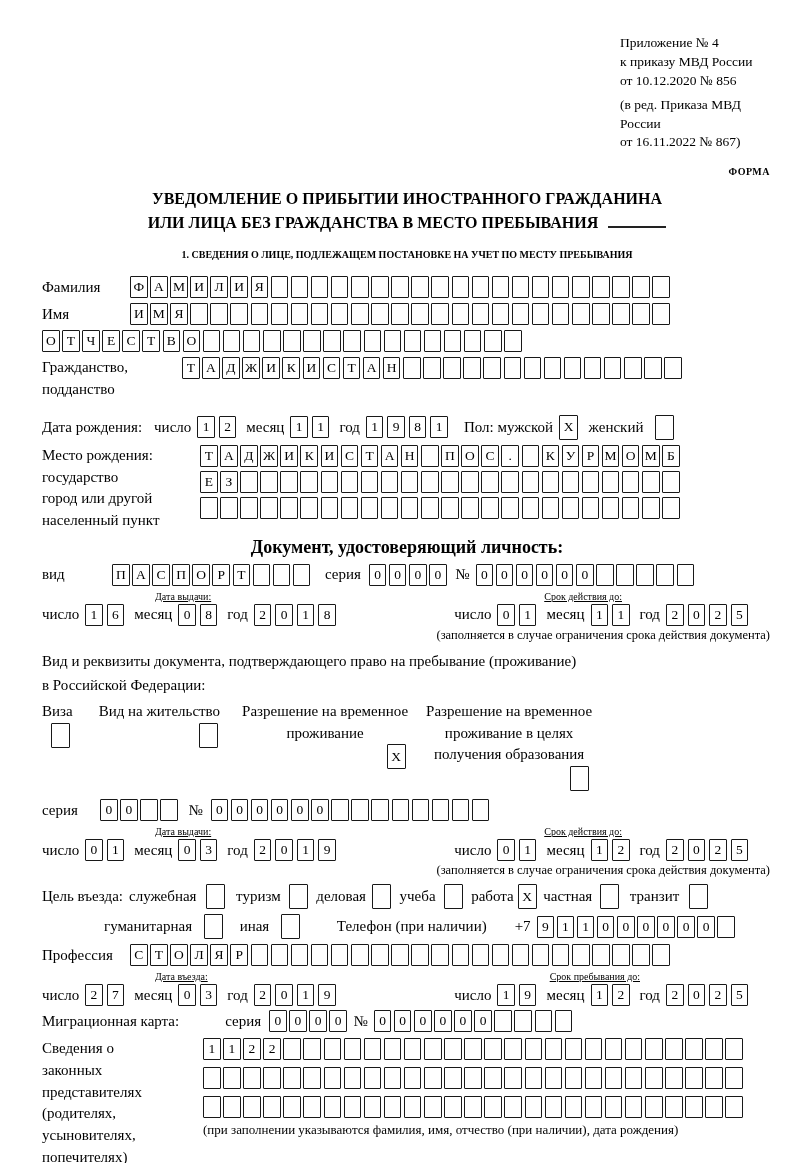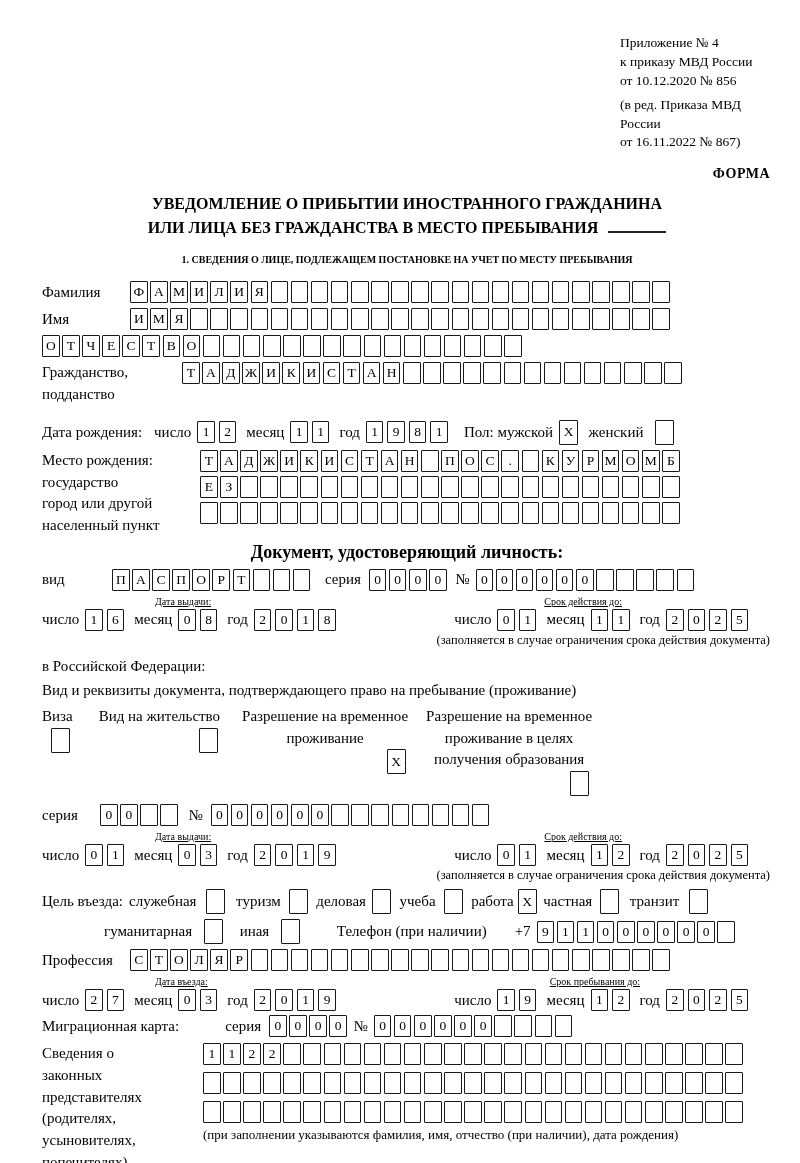--- a/index.html
+++ b/index.html
@@ -23,21 +23,21 @@
   }
   .chk .cell { width:19px; height:25px; }
 
   .row { display:flex; align-items:center; margin-bottom:5px; }
   .row.top { align-items:flex-start; }
   .lbl { flex:0 0 auto; }
   .lblblock { flex:0 0 auto; line-height:1.45; }
 
   .hdr-right { margin-left:578px; font-size:13.5px; line-height:1.4; }
   .hdr-right .gap { height:5px; }
-  .forma { text-align:right; font-weight:bold; font-size:14px; margin:14px 2px 10px 0; letter-spacing:.5px; }
+  .forma { text-align:right; font-weight:bold; font-size:10px; margin:14px 2px 10px 0; letter-spacing:.5px; }
 
   .title { text-align:center; font-weight:bold; font-size:16px; line-height:1.5; margin-bottom:14px; }
   .title .uline { display:inline-block; width:58px; border-bottom:2px solid #222; height:14px; margin-left:10px; }
 
   .sec-heading { text-align:center; font-weight:bold; font-size:10px; margin-bottom:16px; }
 
   .doc-heading { text-align:center; font-weight:bold; font-size:18px; margin:2px 0 6px 0; }
 
   .datehdr { display:flex; font-size:10px; margin-bottom:2px;text-decoration:underline; }
   .datehdr .h1 { margin-left:113px; }
@@ -405,22 +405,22 @@
           <span class="cell">2</span>
           <span class="cell">0</span>
           <span class="cell">2</span>
           <span class="cell">5</span>
         </span>
     </span>
   </div>
   <div class="note">(заполняется в случае ограничения срока действия документа)</div>
 
   <div style="line-height:1.6">
+    <div>Вид и реквизиты документа, подтверждающего право на пребывание (проживание)</div>
     <div>в Российской Федерации:</div>
-    <div>Вид и реквизиты документа, подтверждающего право на пребывание (проживание)</div>
   </div>
 
   <div class="chkline" style="margin-top:4px">
     <span class="chkitem">
       <span class="txt">Виза</span>
       <span class="cells chk" style="margin-left:2px">
           <span class="cell"></span>
         </span>
     </span>
     <span class="chkitem" style="margin-left:26px">

